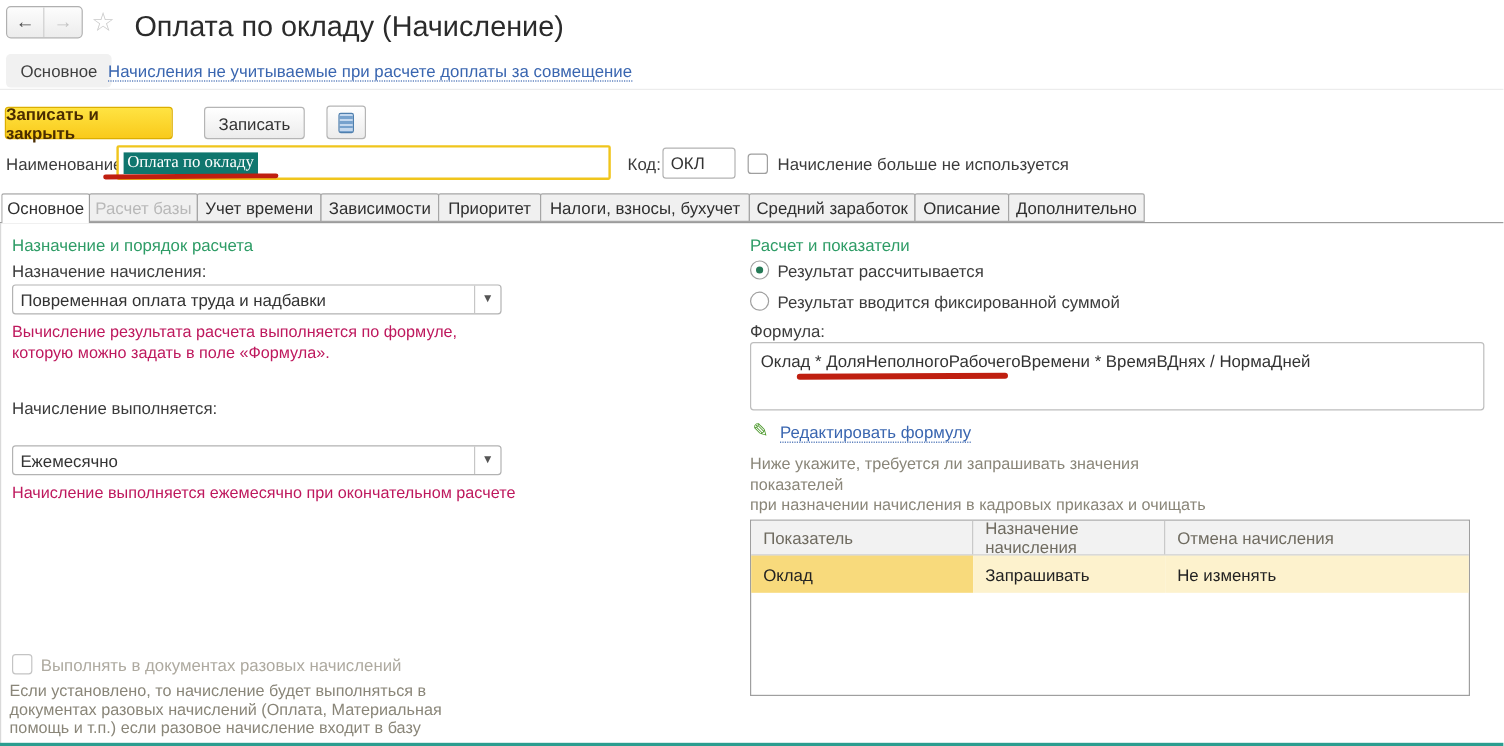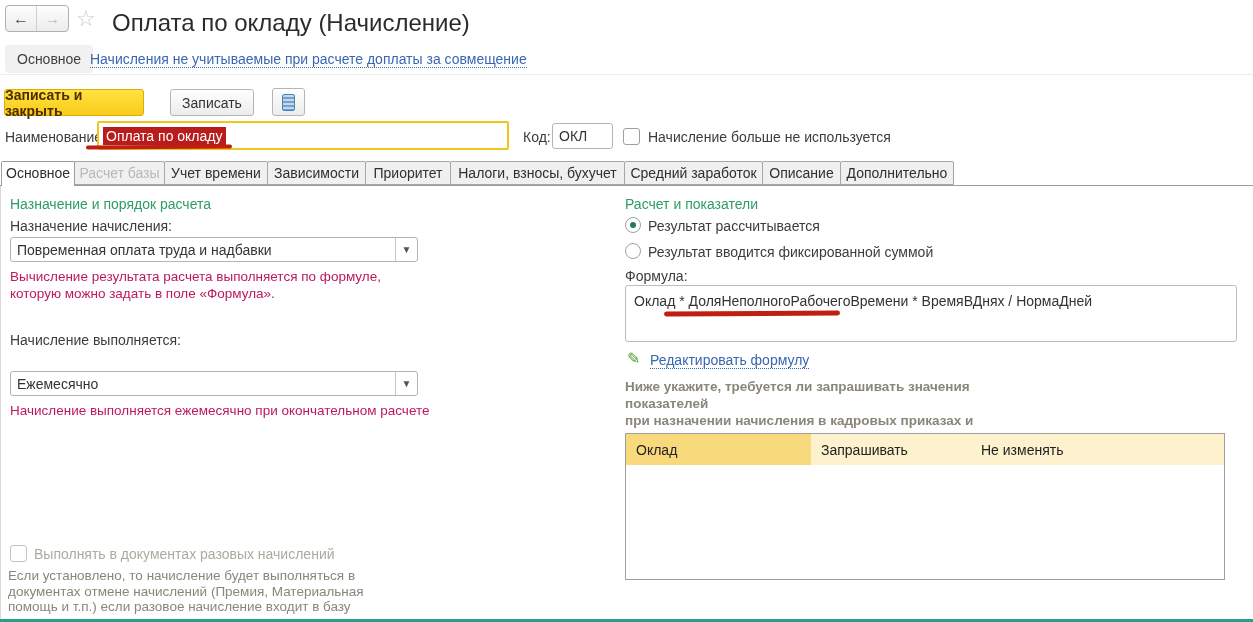--- a/index.html
+++ b/index.html
@@ -34,21 +34,21 @@
   .btn-icon { position:absolute; left:272px; top:88px; width:33px; height:28px;
     background:linear-gradient(#ffffff,#ececec); border:1px solid #b5b5b5; }
   .list-icon { width:13px; height:17px; border:1px solid #4f7fae; border-radius:2px;
     background:repeating-linear-gradient(180deg,#c3d7ee 0 2px,#76a1cd 2px 4px); }
 
   
   .lbl { color:#3c3c3c; }
   .name-label { position:absolute; left:5px; top:129px; }
   .name-field { position:absolute; left:97px; top:121px; width:412px; height:29px;
     border:2px solid #f0c51c; border-radius:2px; background:#fff; display:flex; align-items:center; padding-left:4px; }
-  .selection { background:#b91c1c; color:#fff; padding:1px 3px; }
+  .selection { background:#0f766e; color:#fff; padding:1px 3px;font-family:Liberation Serif, serif; }
   .ann { position:absolute; background:#bf1f10; border-radius:3px; }
   .ann1 { left:86px; top:145px; width:146px; height:4px; transform:rotate(-0.4deg); }
   .ann2 { left:664px; top:311px; width:176px; height:5px; transform:rotate(-0.3deg); }
   .code-label { position:absolute; left:523px; top:129px; }
   .code-input { position:absolute; left:552px; top:123px; width:61px; height:26px;
     border:1px solid #b3b3b3; border-radius:3px; padding-left:6px; font:inherit; color:#333; background:#fff; }
   .cbx { width:17px; height:17px; border:1px solid #9f9f9f; border-radius:3px; background:#fff; position:absolute; }
   .cbx.disabled { border-color:#c4c4c4; }
   .cbx-notused { left:623px; top:128px; }
   .notused-label { position:absolute; left:648px; top:129px; }
@@ -165,46 +165,51 @@
 <div class="combo" style="top:371px;">
   <span class="combo-text">Ежемесячно</span>
   <span class="combo-btn">▼</span>
 </div>
 <div class="abs hint" style="left:10px; top:402px; width:440px;">Начисление выполняется ежемесячно при окончательном расчете</div>
 
 <div class="cbx disabled" style="left:10px; top:545px;"></div>
 <div class="abs" style="left:34px; top:546px; color:#aeaaa0;">Выполнять в документах разовых начислений</div>
 <div class="abs hint-dark" style="left:8px; top:568px; width:400px;">
   <div>Если установлено, то начисление будет выполняться в</div>
-  <div>документах отмене начислений (Премия, Материальная</div>
+  <div>документах разовых начислений (Оплата, Материальная</div>
   <div>помощь и т.п.) если разовое начисление входит в базу</div>
 </div>
 
 <div class="group-title" style="left:625px; top:196px;">Расчет и показатели</div>
 <div class="radio selected" style="left:625px; top:217px;"></div>
 <div class="abs lbl" style="left:648px; top:218px;">Результат рассчитывается</div>
 <div class="radio" style="left:625px; top:243px;"></div>
 <div class="abs lbl" style="left:648px; top:244px;">Результат вводится фиксированной суммой</div>
 
 <div class="abs lbl" style="left:625px; top:268px;">Формула:</div>
 <div class="formula-box">
   <span>Оклад * ДоляНеполногоРабочегоВремени * ВремяВДнях / НормаДней</span>
 </div>
 <div class="ann ann2"></div>
 
 <div class="pencil-icon">✎</div>
 <a class="toplink edit-link">Редактировать формулу</a>
 
-<div class="abs hint-dark" style="left:625px; top:378px; width:395px; line-height:17px;font-weight:bold;">
+<div class="abs hint-dark" style="left:625px; top:378px; width:395px; line-height:17px;">
   <div>Ниже укажите, требуется ли запрашивать значения показателей</div>
   <div>при назначении начисления в кадровых приказах и очищать</div>
   <div>значения при отмене начисления</div>
 </div>
 
 <div class="tbl">
+  <div class="tbl-head">
+    <div class="c w1">Показатель</div>
+    <div class="c w2">Назначение начисления</div>
+    <div class="c w3">Отмена начисления</div>
+  </div>
   <div class="tbl-row">
     <div class="c w1 cell-sel">Оклад</div>
     <div class="c w2 cell-hl">Запрашивать</div>
     <div class="c w3 cell-hl">Не изменять</div>
   </div>
 </div>
 
 <div class="bottom-bar"></div>
 
 </body></html>

